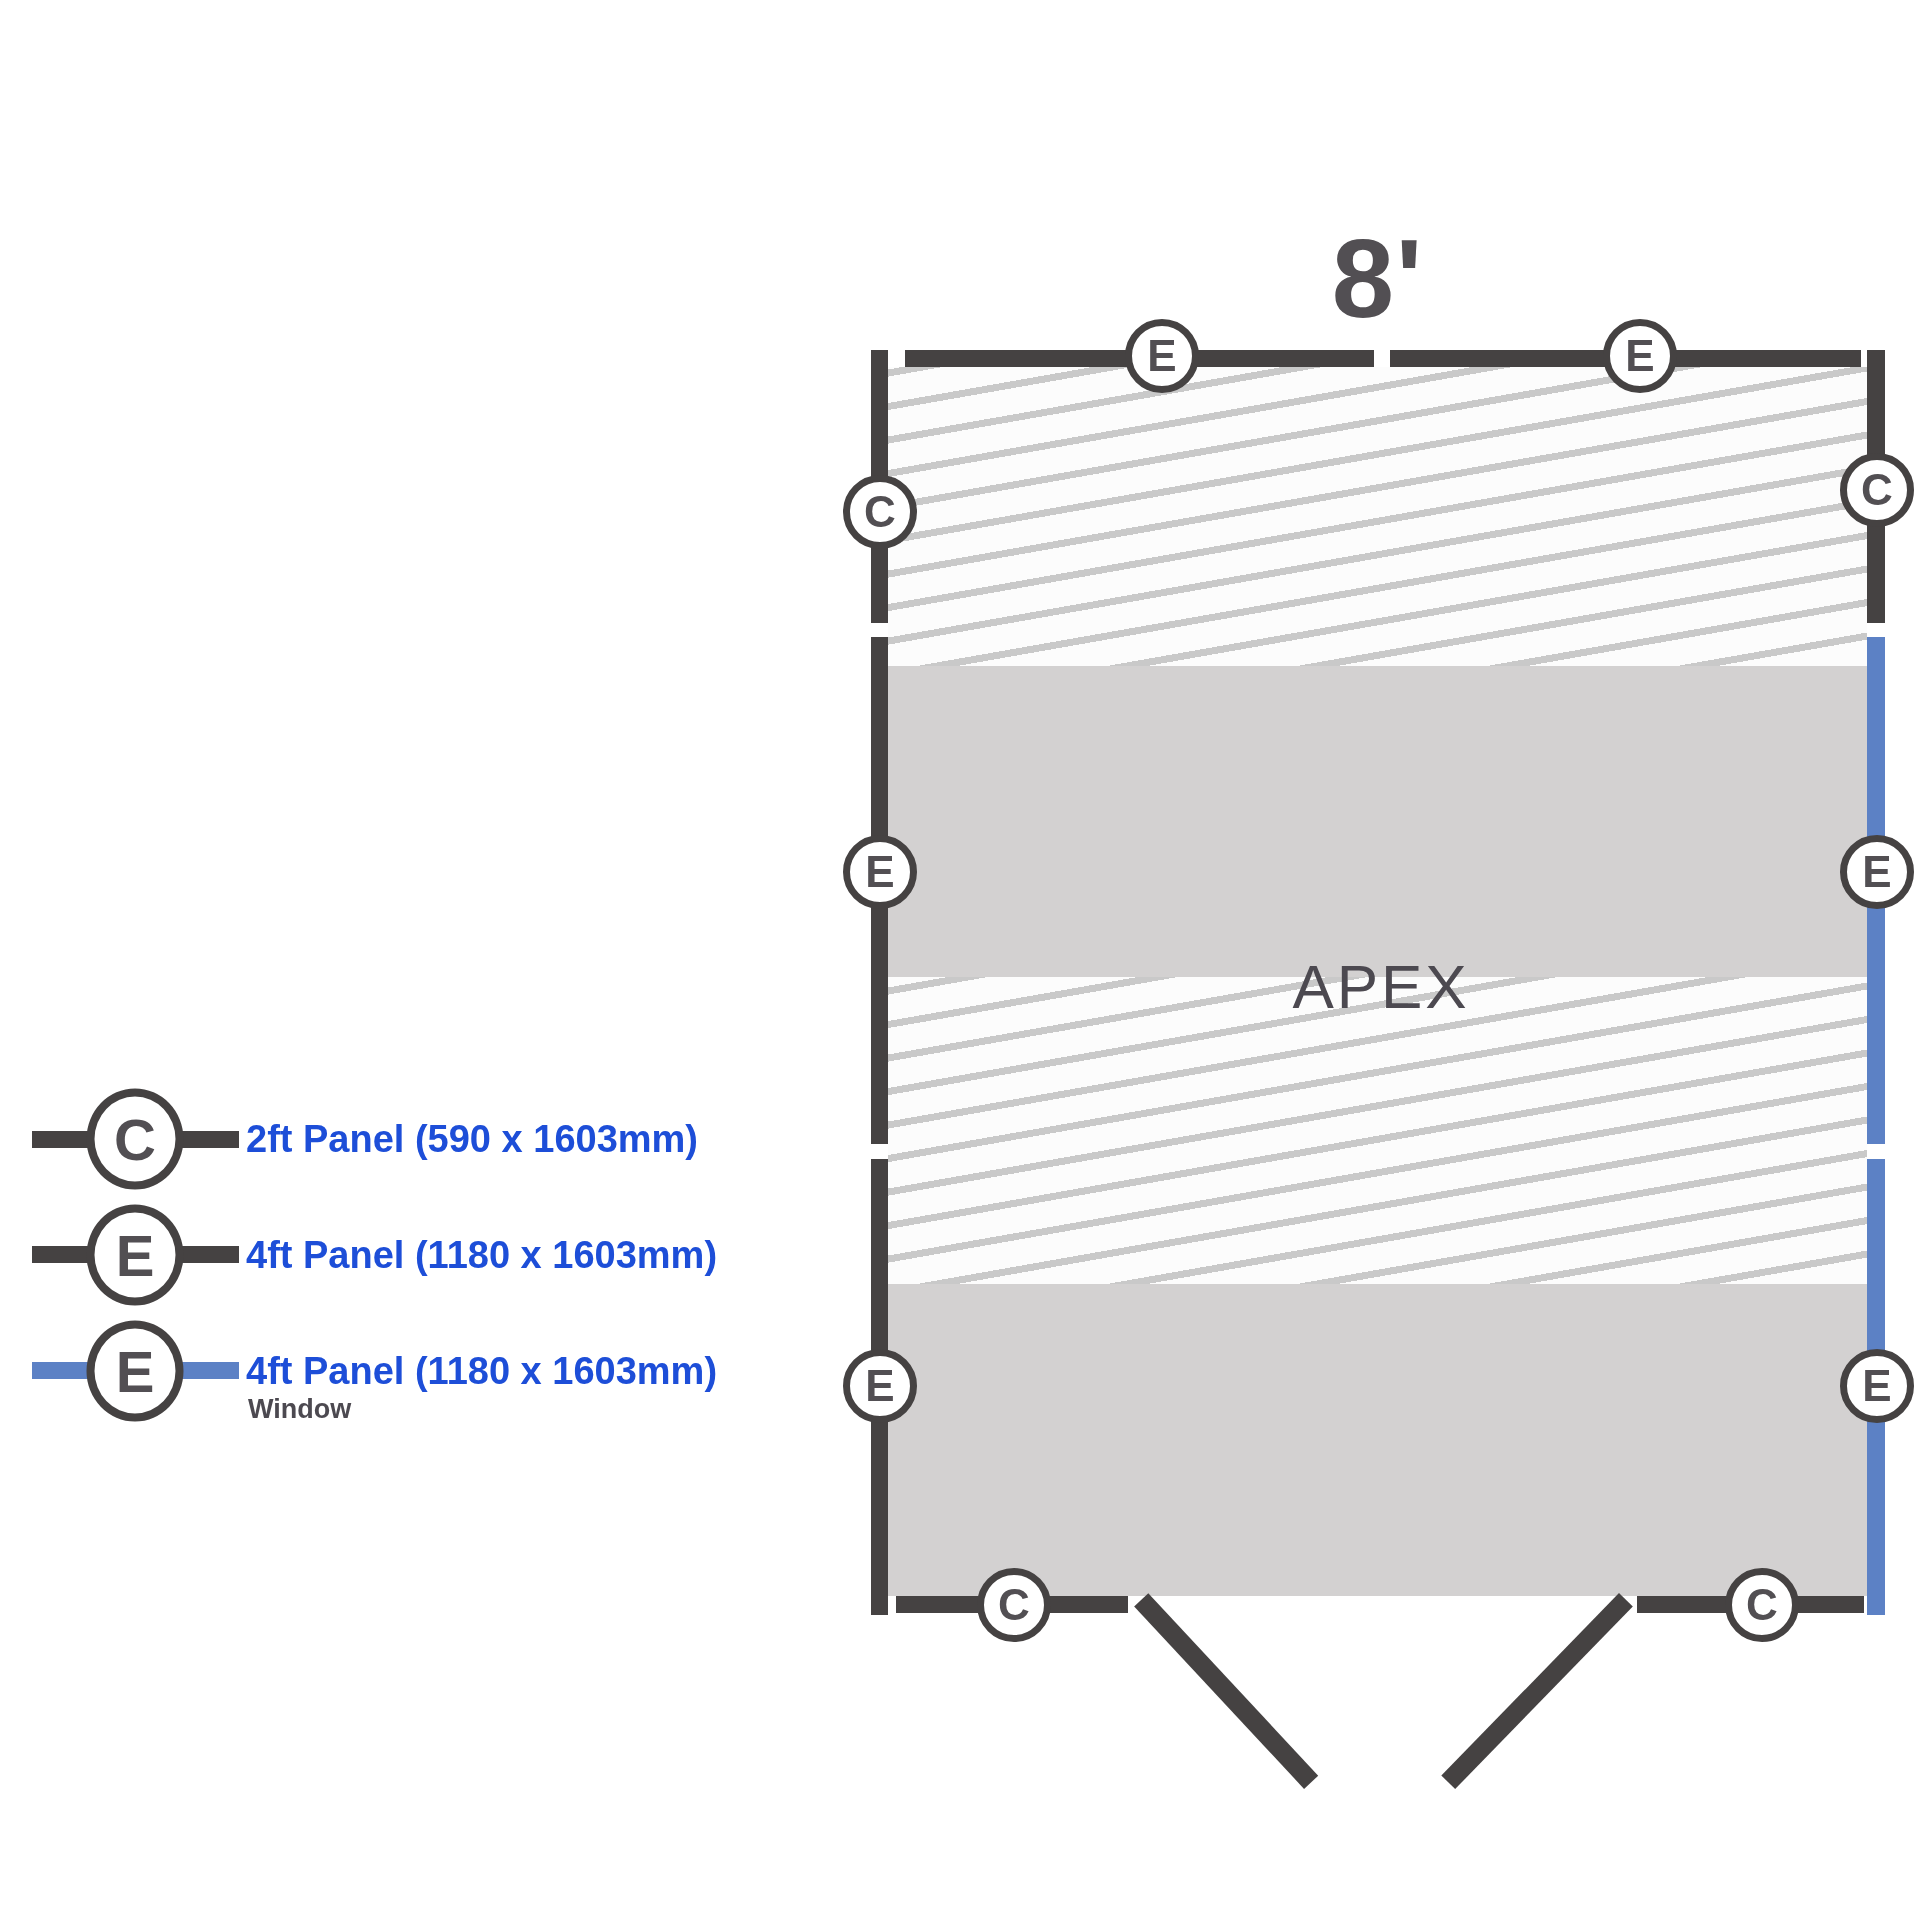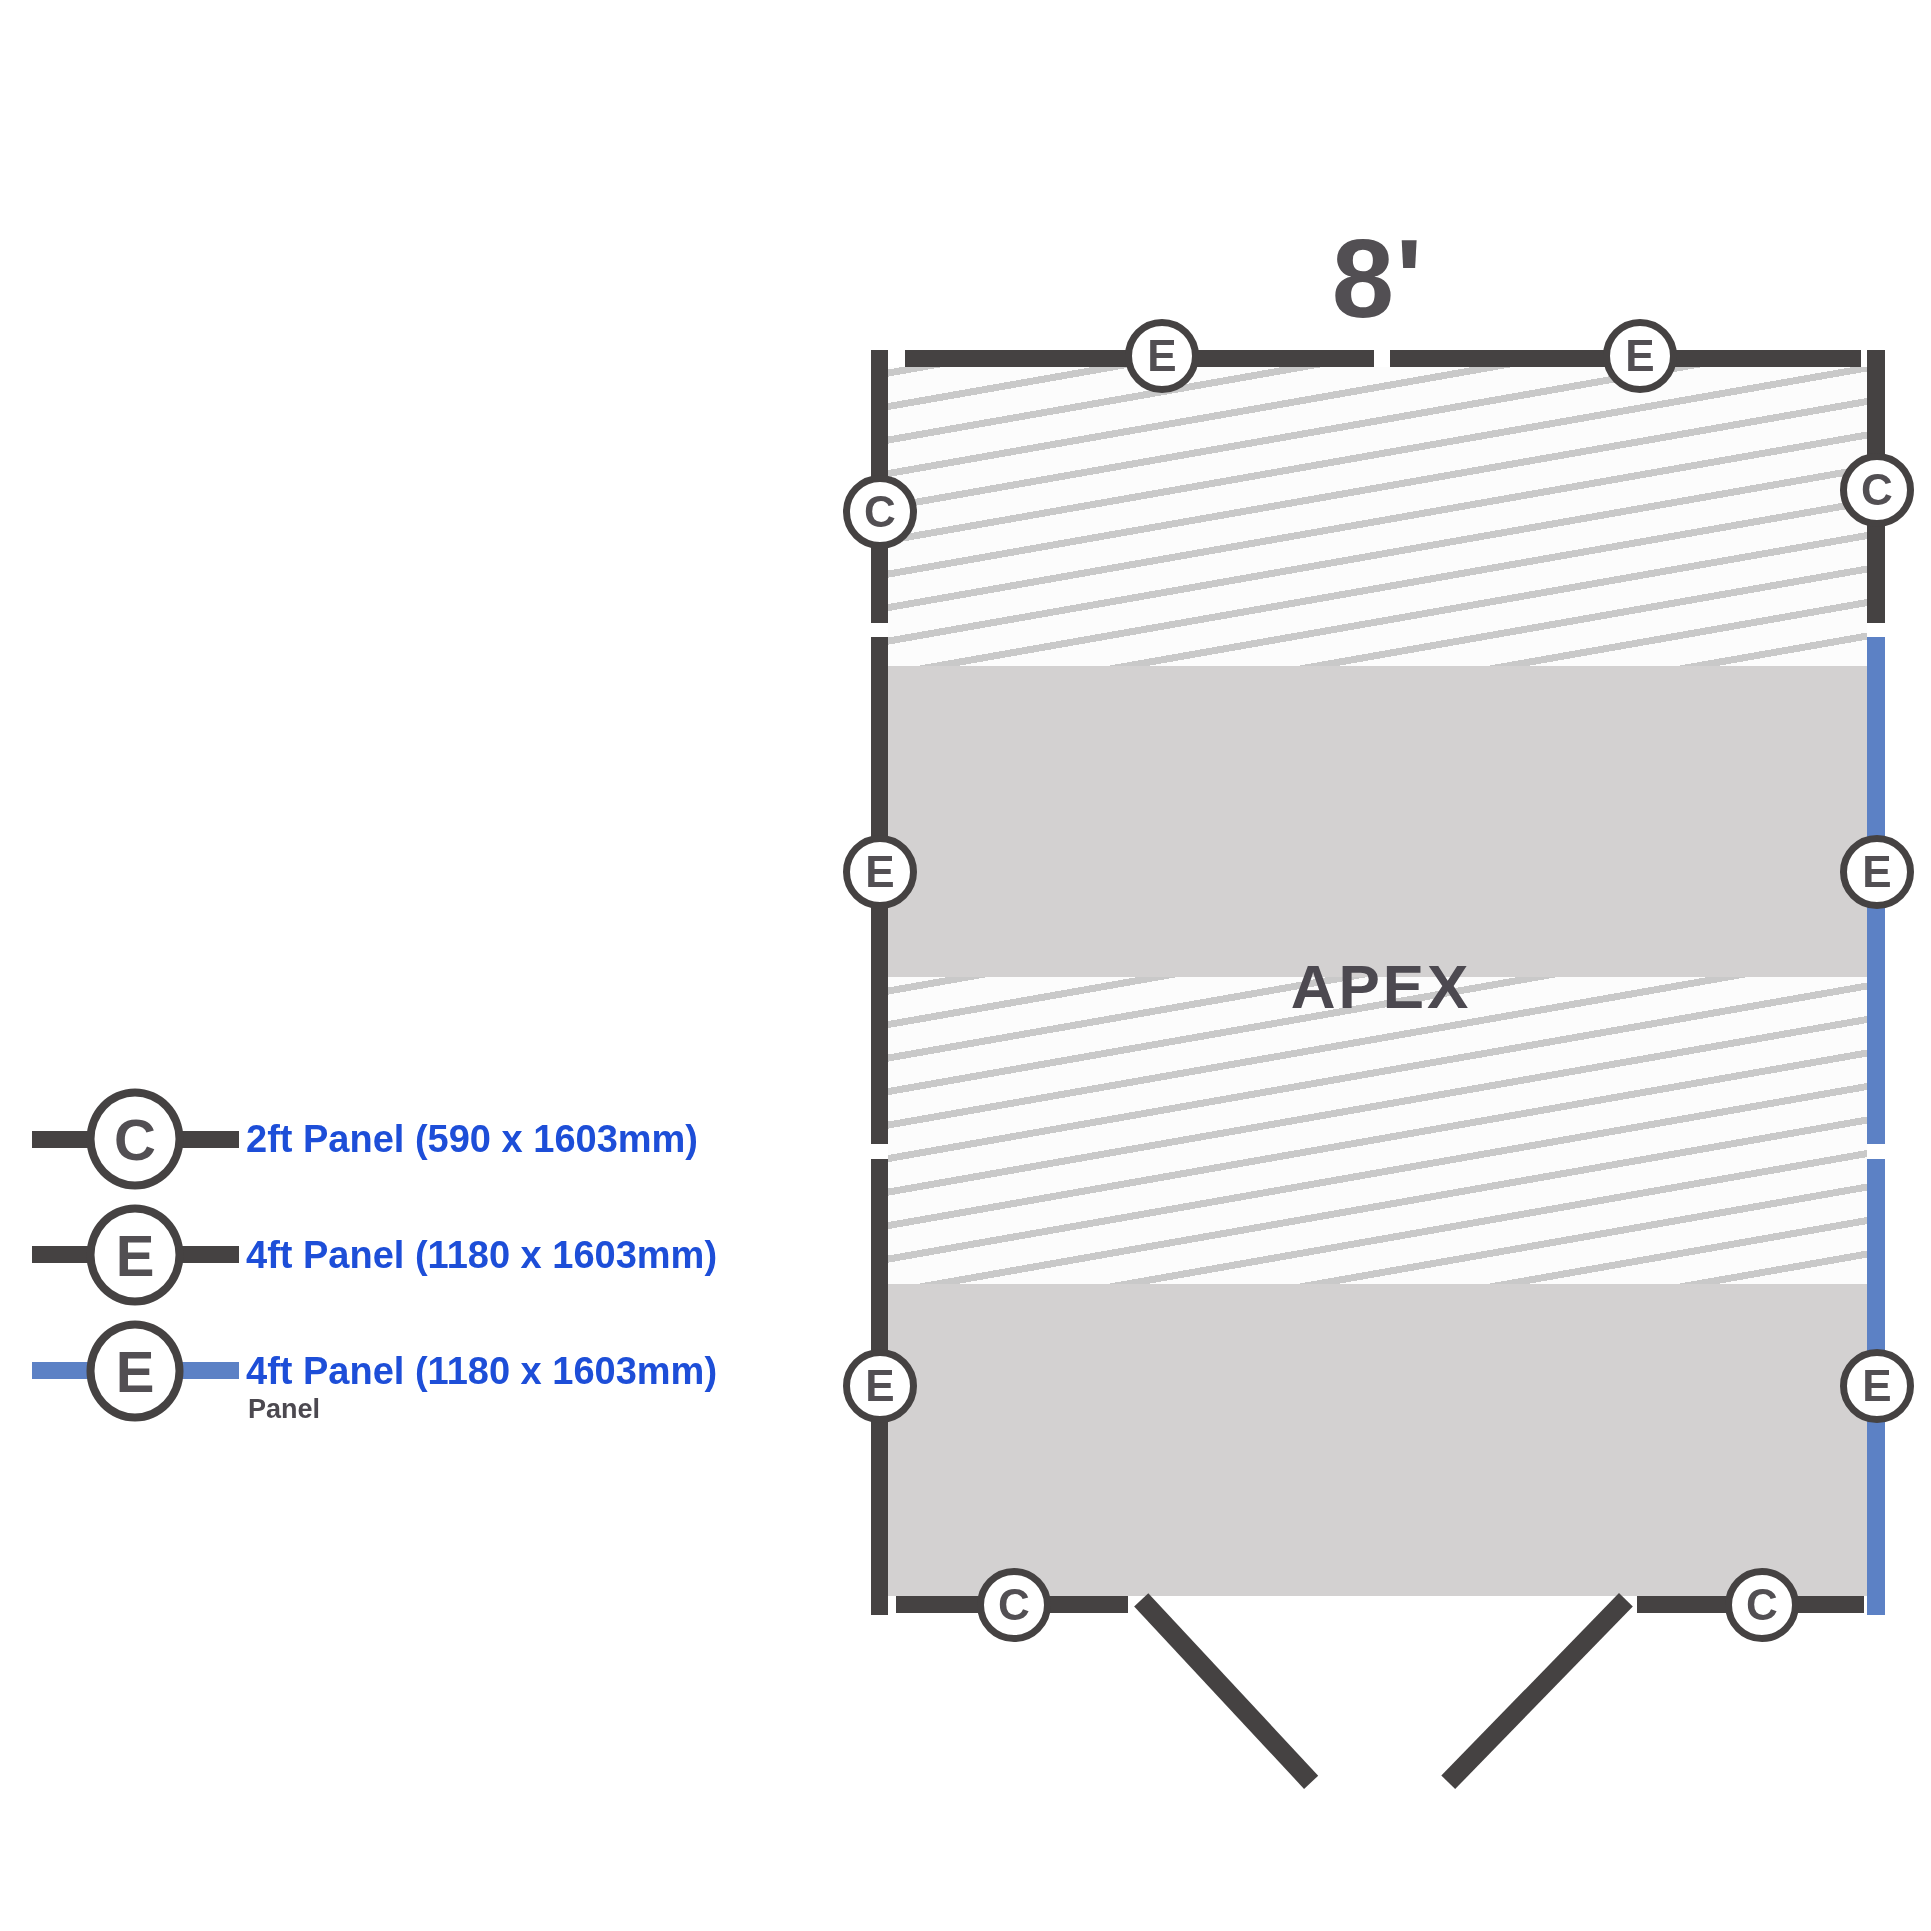--- a/index.html
+++ b/index.html
@@ -23,21 +23,21 @@
     background:#ffffff;display:flex;align-items:center;justify-content:center;
     font-weight:700;font-size:44px;color:var(--textdark);line-height:1;
     transform:translate(-50%,-50%);z-index:5;
   }
   .dim{
     position:absolute;transform:translate(-50%,-50%);
     font-weight:700;font-size:112px;color:var(--textdark);letter-spacing:1.9px;white-space:nowrap;z-index:4;
   }
   .apex{
     position:absolute;transform:translate(-50%,-50%);
-    font-weight:700;font-size:62px;color:#4c4950;letter-spacing:2.9px;z-index:4;
+    font-weight:400;font-size:62px;color:#4c4950;letter-spacing:2.9px;z-index:4;
   }
   .door-svg{position:absolute;left:0;top:0;z-index:3;}
   
   .legend-line{position:absolute;left:32px;width:207px;height:17.4px;background:var(--dark);}
   .legend-line.blue{background:var(--blue);}
   .legend-circle{
     position:absolute;left:135px;width:81px;height:85px;border:8.7px solid var(--dark);border-radius:50%;
     background:#ffffff;display:flex;align-items:center;justify-content:center;
     font-weight:700;font-size:58px;color:var(--textdark);line-height:1;
     transform:translate(-50%,-50%);z-index:5;
@@ -99,17 +99,17 @@
     <div class="legend-circle" style="top:1139px;">C</div>
     <div class="legend-label" style="top:1139px;">2ft Panel (590 x 1603mm)</div>
 
     <div class="legend-line" style="top: 1246px; background-color: rgb(69, 66, 66);"></div>
     <div class="legend-circle" style="top:1255px;">E</div>
     <div class="legend-label" style="top:1255px;">4ft Panel (1180 x 1603mm)</div>
 
     <div class="legend-line blue" style="top: 1362px; background-color: rgb(92, 129, 197);"></div>
     <div class="legend-circle" style="top:1371px;">E</div>
     <div class="legend-label" style="top:1371px;">4ft Panel (1180 x 1603mm)</div>
-    <div class="legend-sub">Panel</div>
+    <div class="legend-sub">Window</div>
   </div>
 
 </div>
 
 
 </body></html>

